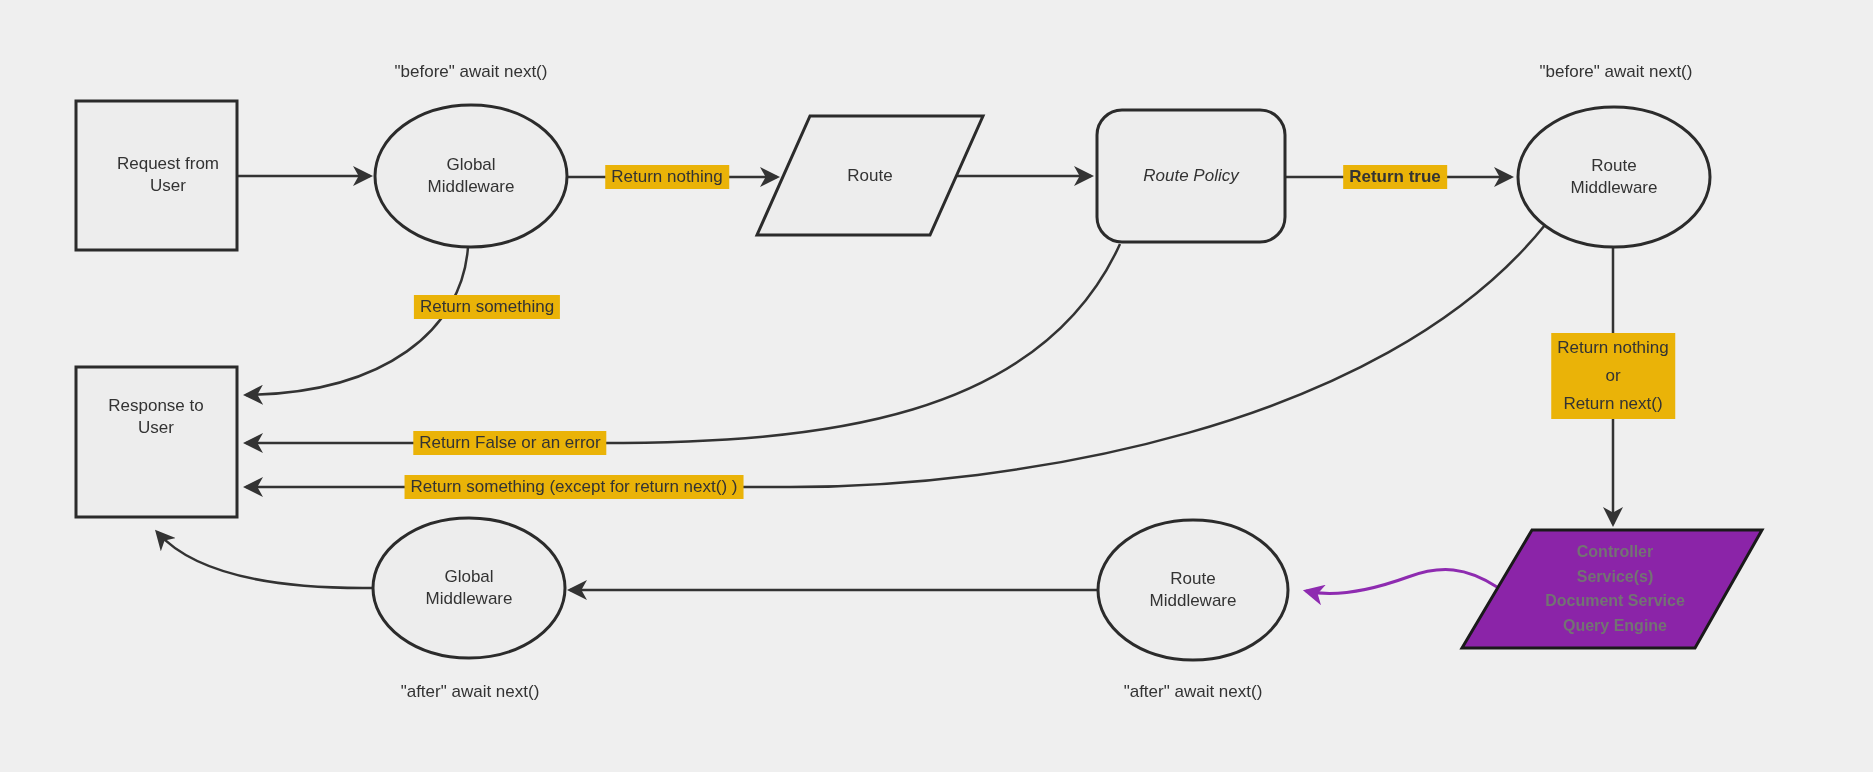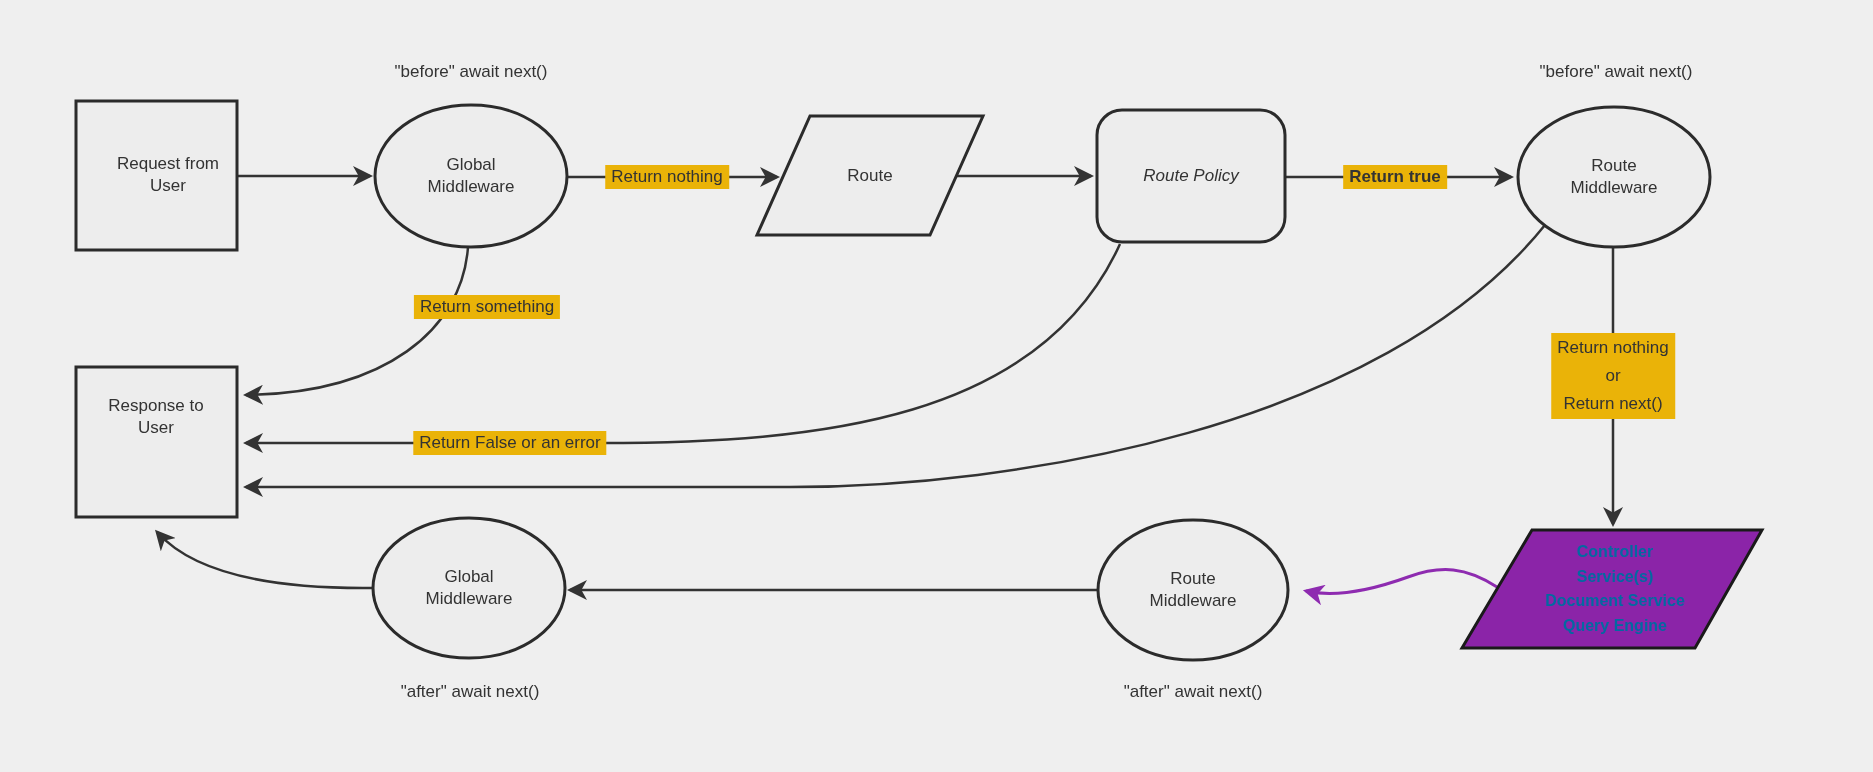--- a/index.html
+++ b/index.html
@@ -17,21 +17,21 @@
     white-space:pre-line;
     text-align:center;
     color:#333333;
     font-size:17px;
     line-height:22px;
   }
   .node-lbl{pointer-events:none;}
   .on-line{background:#eab308;padding:1px 6px;}
   .stacked{line-height:28px;}
   .controller-lbl{
-    color:#0369a1;
+    color:#737373;
     font-weight:bold;
     font-size:16px;
     line-height:24.5px;
   }
   .shape{fill:#ededed;stroke:#2b2b2b;stroke-width:3;}
   .edge{fill:none;stroke:#333333;stroke-width:2.5;}
   .edge-purple{fill:none;stroke:#8e2bb0;stroke-width:3;}
   .purple-shape{stroke:#1a1a1a;stroke-width:3;}
 </style>
 </head>
@@ -90,19 +90,20 @@
 Service(s)
 Document Service
 Query Engine</div>
 
   <div class="lbl" style="left:471px;top:72px;">"before" await next()</div>
   <div class="lbl" style="left:1616px;top:72px;">"before" await next()</div>
   <div class="lbl on-line" style="left:667px;top:177px;">Return nothing</div>
   <div class="lbl on-line" style="left:1395px;top:177px;font-weight:bold;">Return true</div>
   <div class="lbl on-line" style="left:455px;top:307px;margin-left:32px;">Return something</div>
   <div class="lbl on-line" style="left:510px;top:443px;">Return False or an error</div>
+  <div class="lbl on-line" style="left:574px;top:487px;">Return something (except for return next() )</div>
   <div class="lbl on-line stacked" style="left:1613px;top:376px;">Return nothing
 or
 Return next()</div>
   <div class="lbl" style="left:470px;top:692px;">"after" await next()</div>
   <div class="lbl" style="left:1193px;top:692px;">"after" await next()</div>
 
 </div>
 
 </body></html>

